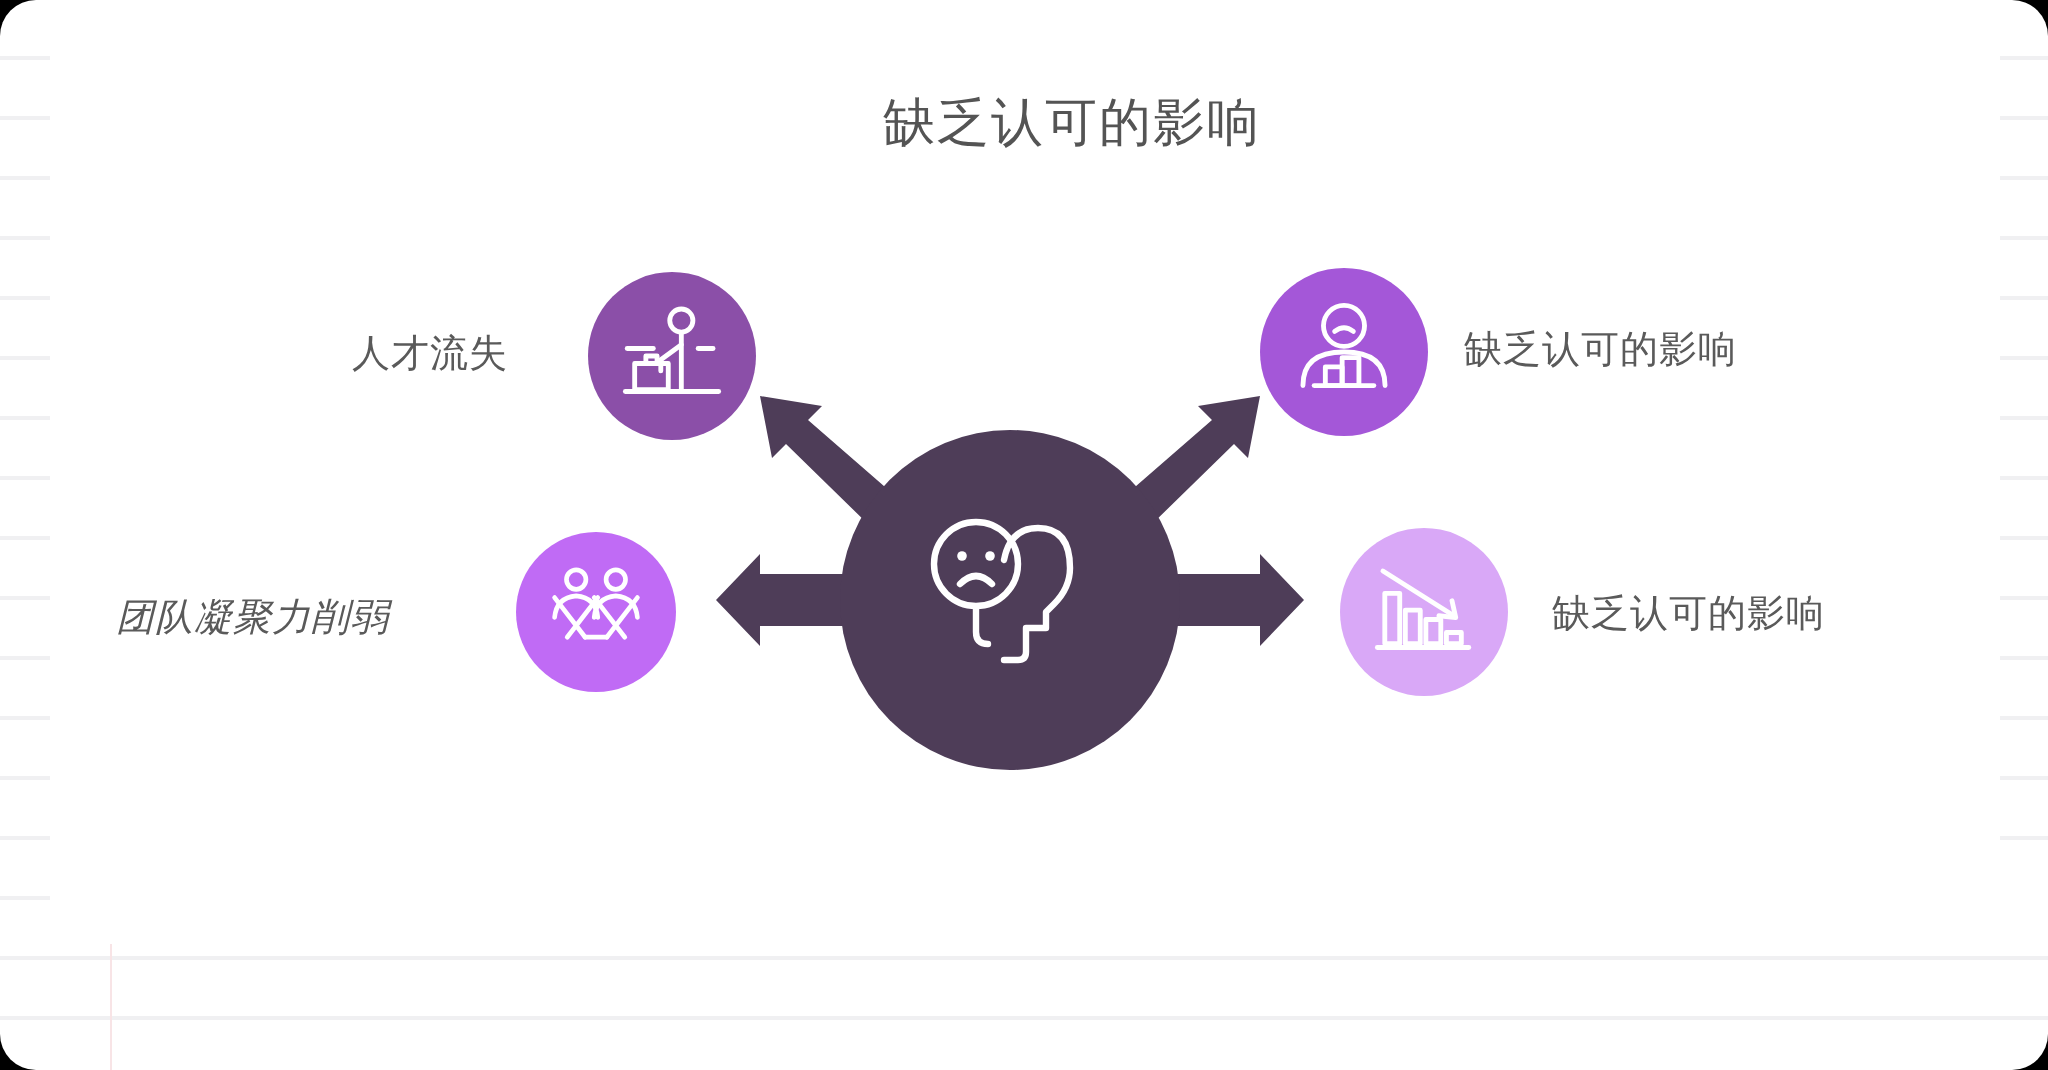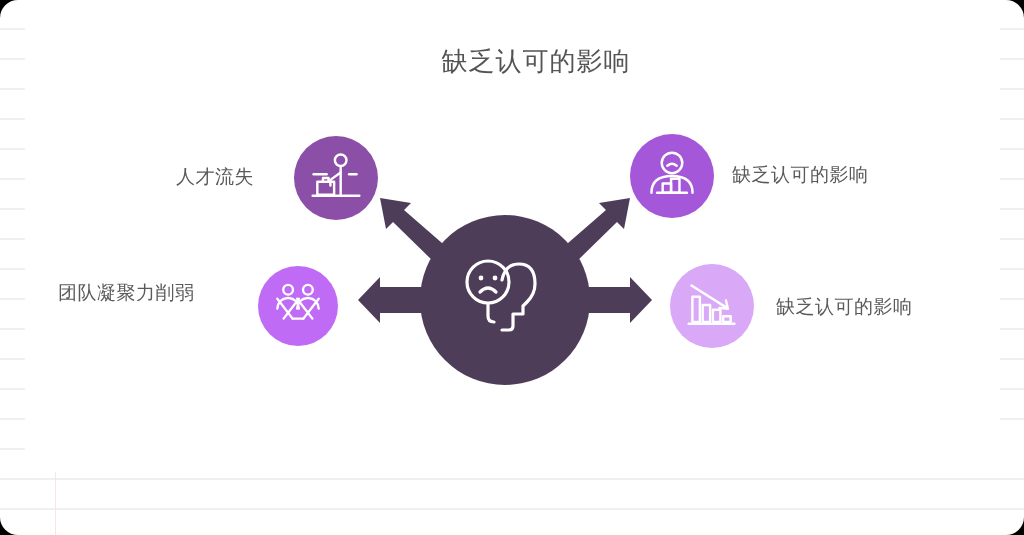--- a/index.html
+++ b/index.html
@@ -128,21 +128,21 @@
   
   .label {
     position: absolute;
     font-size: 19px;
     color: #5a5a5a;
     white-space: nowrap;
     letter-spacing: 0.5px;
   }
   .label-tl { left: 176px; top: 164px; }
   .label-tr { left: 732px; top: 162px; }
-  .label-bl { left: 58px; top: 280px; }
+  .label-bl { left: 58px; top: 296px; font-style: italic; }
   .label-br { left: 776px; top: 294px; }
 </style>
 </head>
 <body>
 
 <div id="canvas">
 
   <div class="paper"></div>
   <div class="paper-margin"></div>
   <div class="card"></div>

